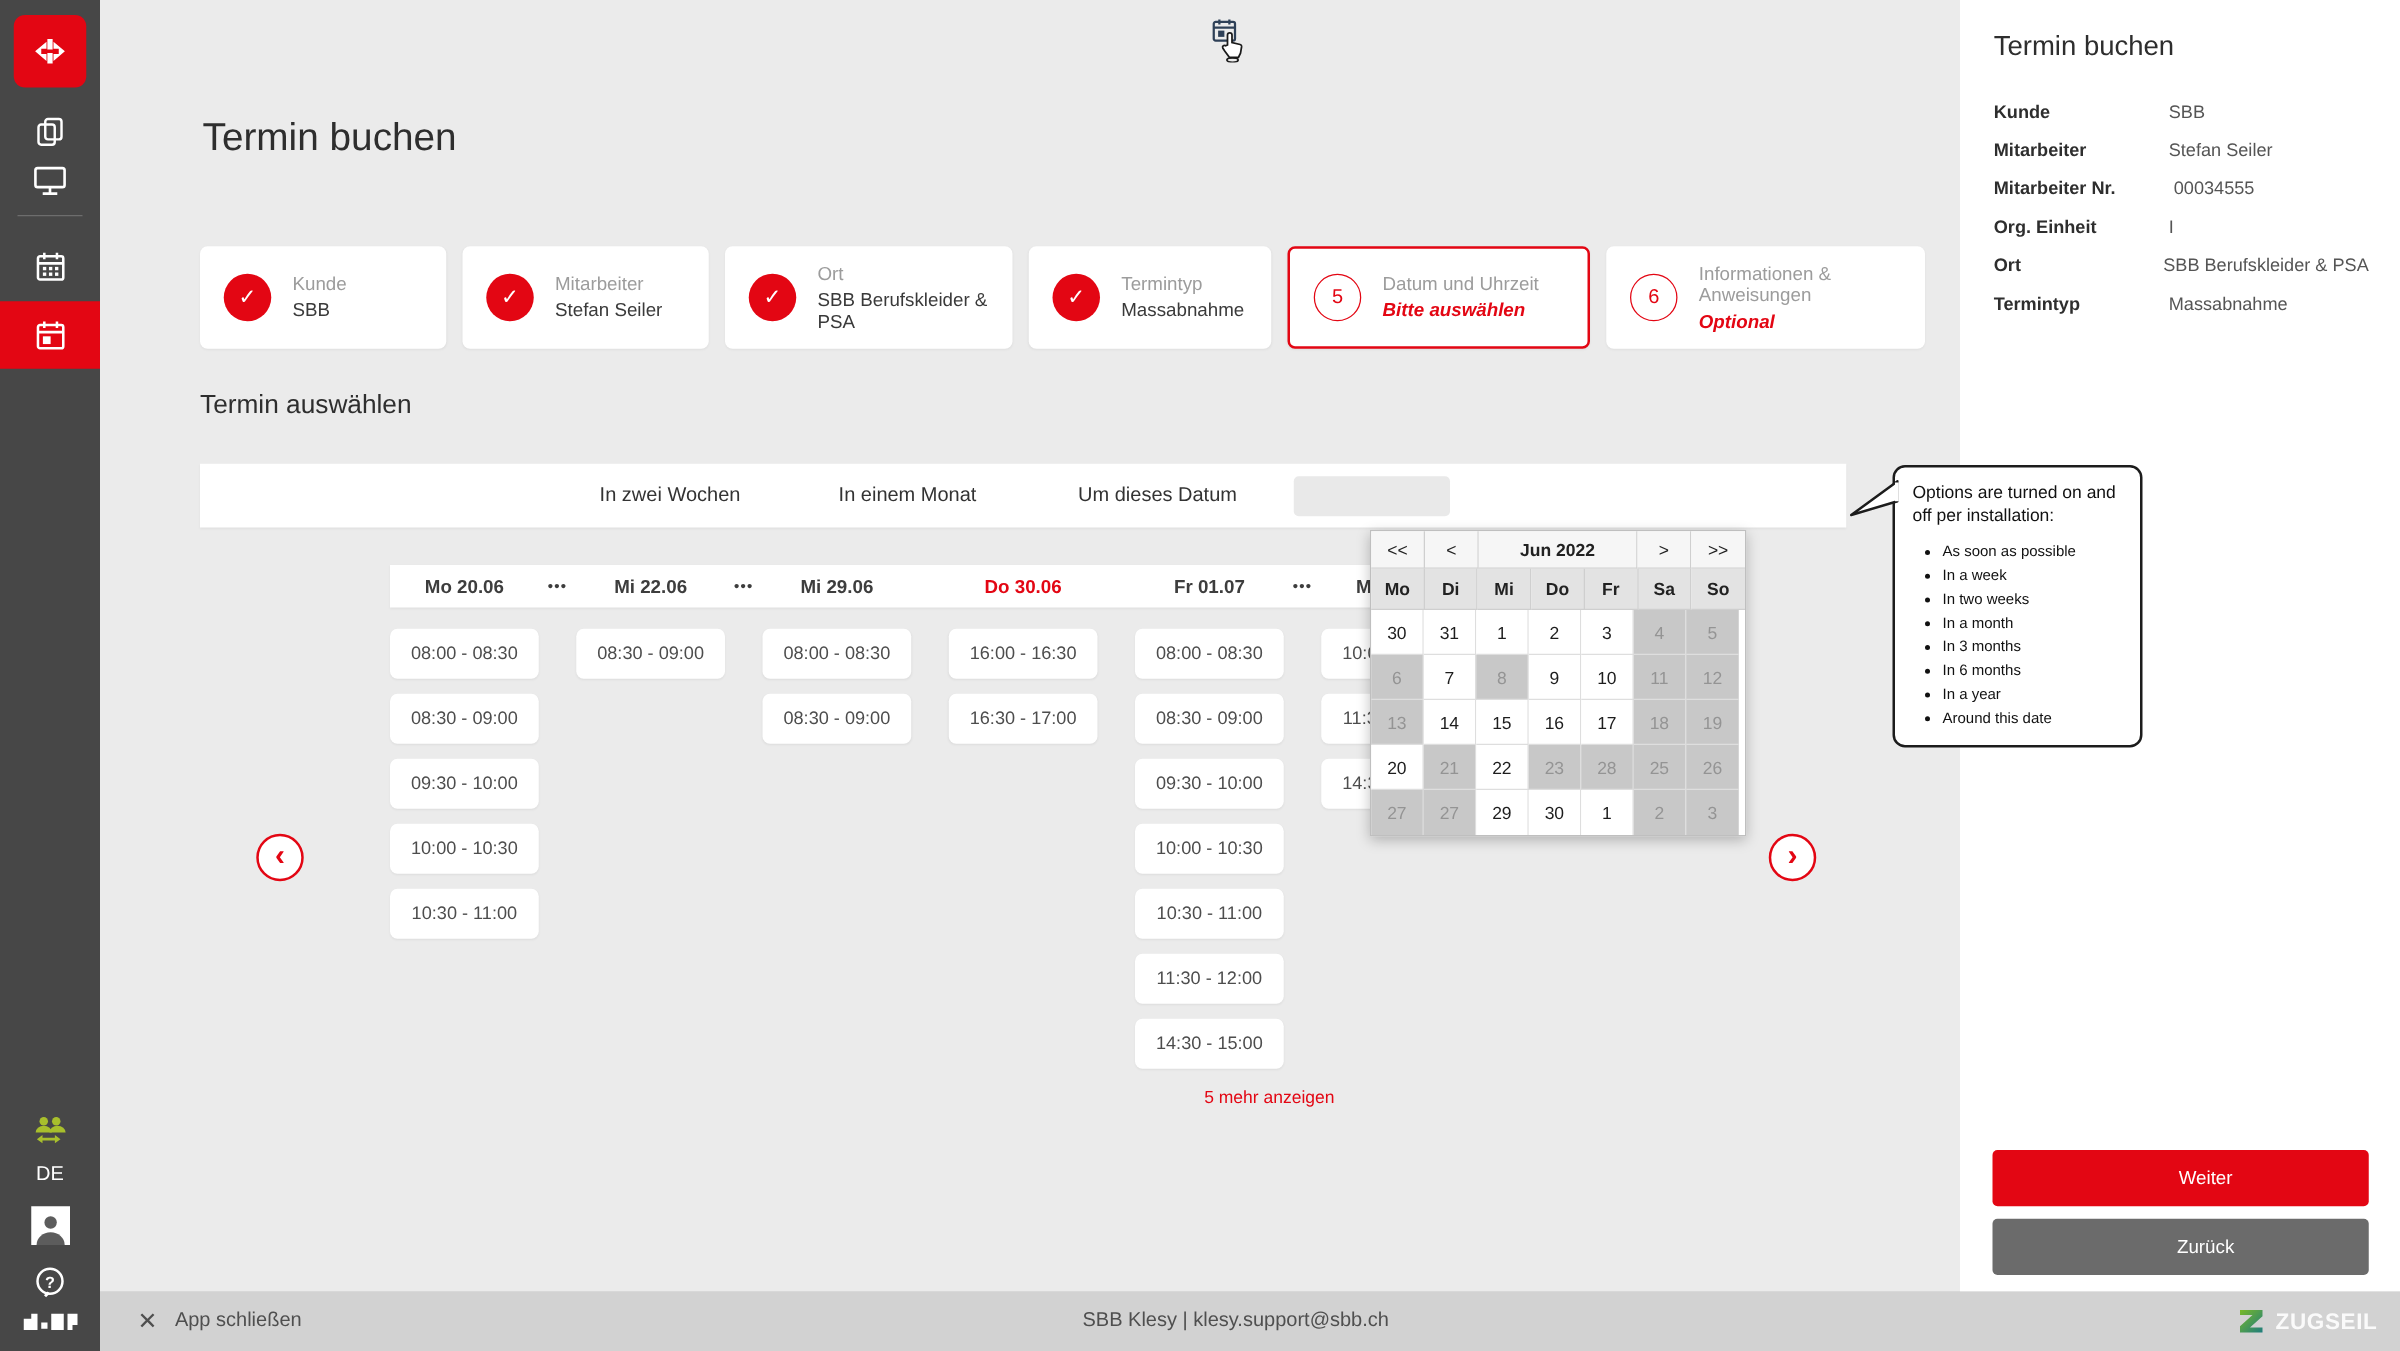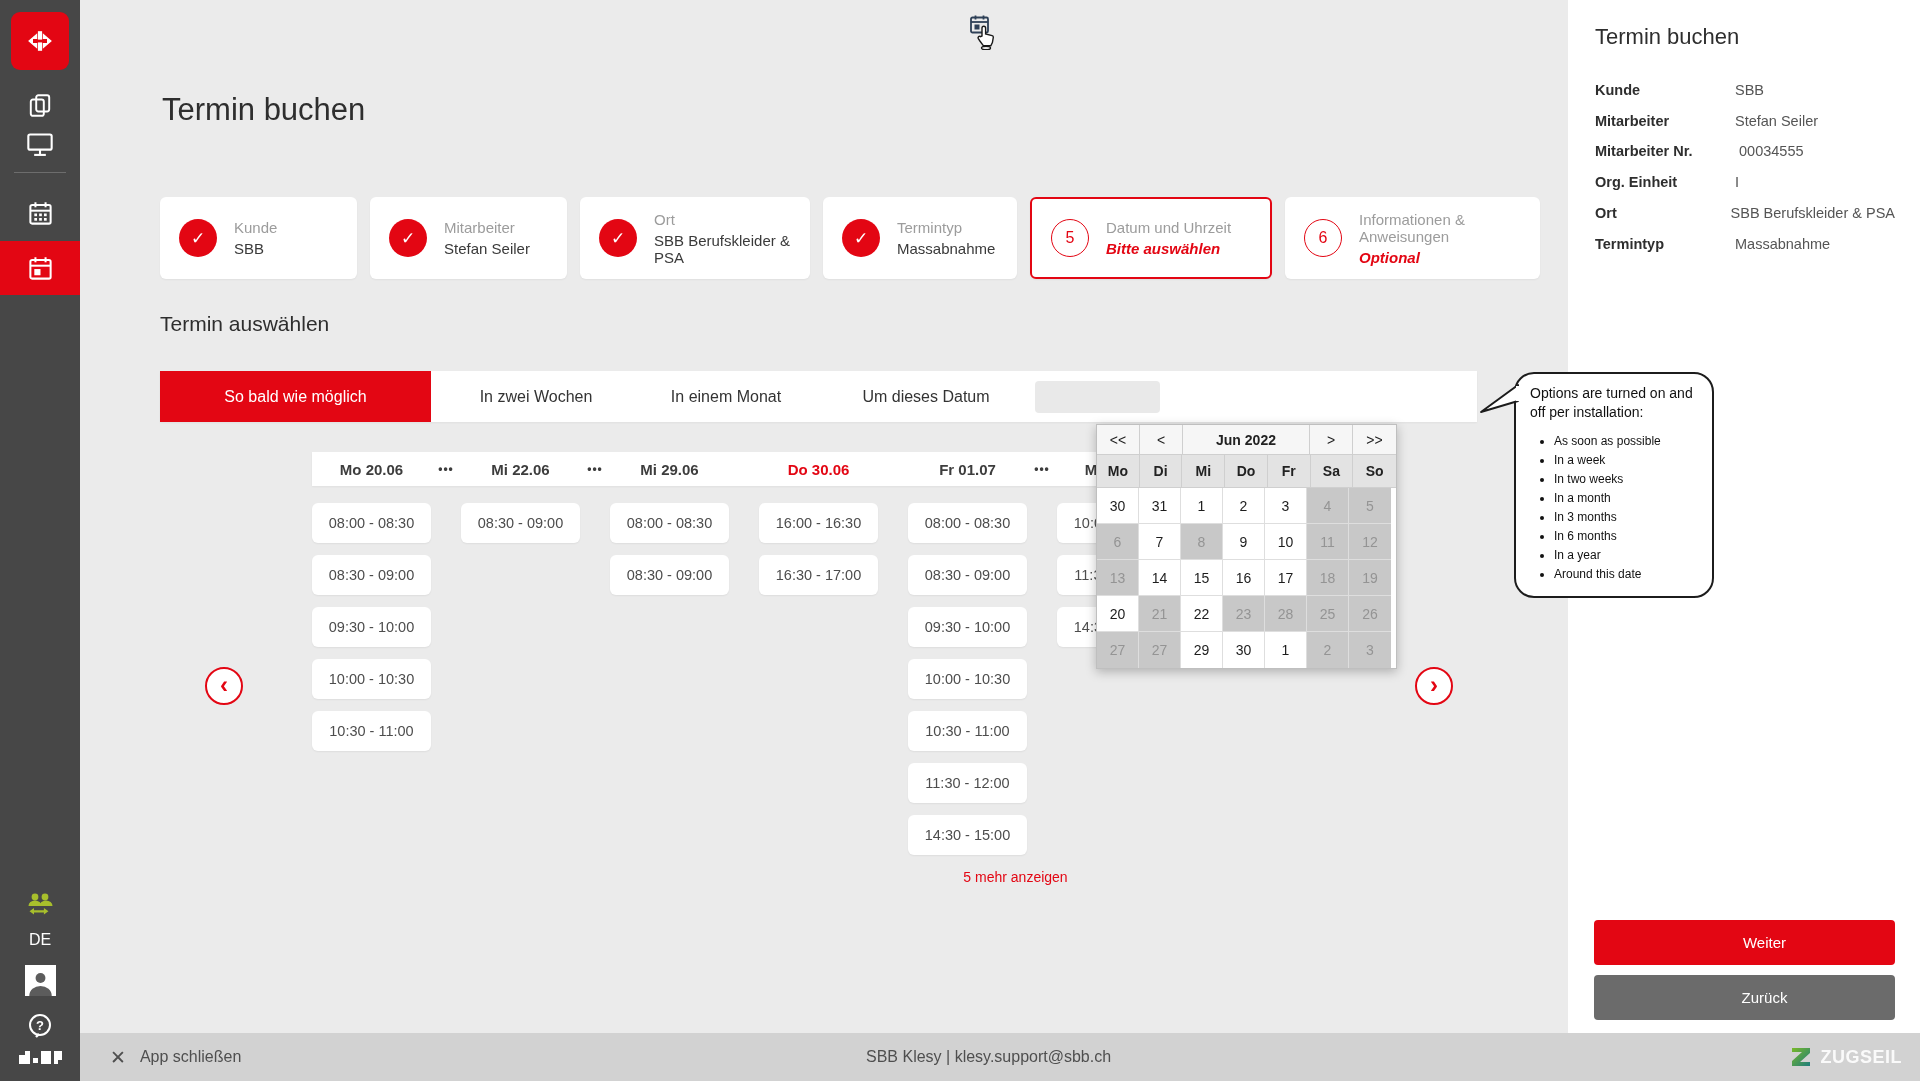--- a/index.html
+++ b/index.html
@@ -50,21 +50,21 @@
   
   .calendar { position:absolute; left:1096px; top:424px; width:301px; background:#fff; border:1px solid #bfbfbf; box-shadow:0 3px 10px rgba(0,0,0,.25); z-index:10; font-size:14px; }
   .cal-row { display:flex; }
   .cal-nav { height:30px; display:flex; align-items:center; justify-content:center; background:#f6f6f6; border-right:1px solid #cfcfcf; border-bottom:1px solid #cfcfcf; color:#222; }
   .cal-title { font-weight:700; }
   .cal-dn { width:42.71px; height:33px; display:flex; align-items:center; justify-content:center; background:#e3e3e3; border-right:1px solid #cfcfcf; border-bottom:1px solid #cfcfcf; font-weight:700; color:#222; }
   .cal-cell { width:42px; height:36px; display:flex; align-items:center; justify-content:center; background:#fff; border-right:1px solid #dedede; border-bottom:1px solid #dedede; color:#1d1d1d; }
   .cal-cell.disabled { background:#c8c8c8; color:#949494; }
 
   
-  .tooltip { position:absolute; left:1514px; top:372px; width:200px; background:#fff; border:2px solid #1c1c1c; border-radius:20px; padding:10px 12px 12px 14px; z-index:11; }
+  .tooltip { position:absolute; left:1514px; top:372px; width:200px; background:#fff; border:2px solid #1c1c1c; border-radius:10px; padding:10px 12px 12px 14px; z-index:11; }
   .tooltip-title { font-size:14px; color:#111; line-height:19px; }
   .tooltip ul { margin:10px 0 0 0; padding-left:24px; }
   .tooltip li { font-size:12px; color:#111; line-height:19px; }
   .tooltip-tail { position:absolute; left:-37px; top:10px; }
 
   
   .rpanel { position:absolute; left:1568px; top:0; width:352px; height:1033px; background:#fff; z-index:5; }
   .rpanel-title { position:absolute; left:27px; top:24px; font-size:22px; color:#2e2e2e; }
   .r-row { position:absolute; left:27px; width:300px; display:flex; }
   .r-label { width:140px; font-size:14.5px; font-weight:700; color:#2e2e2e; }
@@ -218,21 +218,20 @@
       <div>
           <div class="step-label">Informationen &amp; Anweisungen</div>
            <div class="step-value pending">Optional</div>
         </div>
     </div>
   </div>
 
   <div class="section-title">Termin auswählen</div>
 
   <div class="tabbar">
-    <div class="tab active" style="left:0; width:271px;">So bald wie möglich</div>
     <div class="tab" style="left:281px; width:190px;">In zwei Wochen</div>
     <div class="tab" style="left:471px; width:190px;">In einem Monat</div>
     <div class="tab" style="left:651px; width:230px;">Um dieses Datum</div>
     <input class="date-field" value="" style="">
   </div>
   <div class="date-icons">
     <svg width="24" height="24" viewBox="0 0 24 24" fill="none" stroke="#2e4057" stroke-width="1.8">
       <rect x="3" y="4.5" width="17" height="15" rx="1.5"></rect>
       <line x1="7.5" y1="2.5" x2="7.5" y2="6.5"></line>
       <line x1="15.5" y1="2.5" x2="15.5" y2="6.5"></line>

